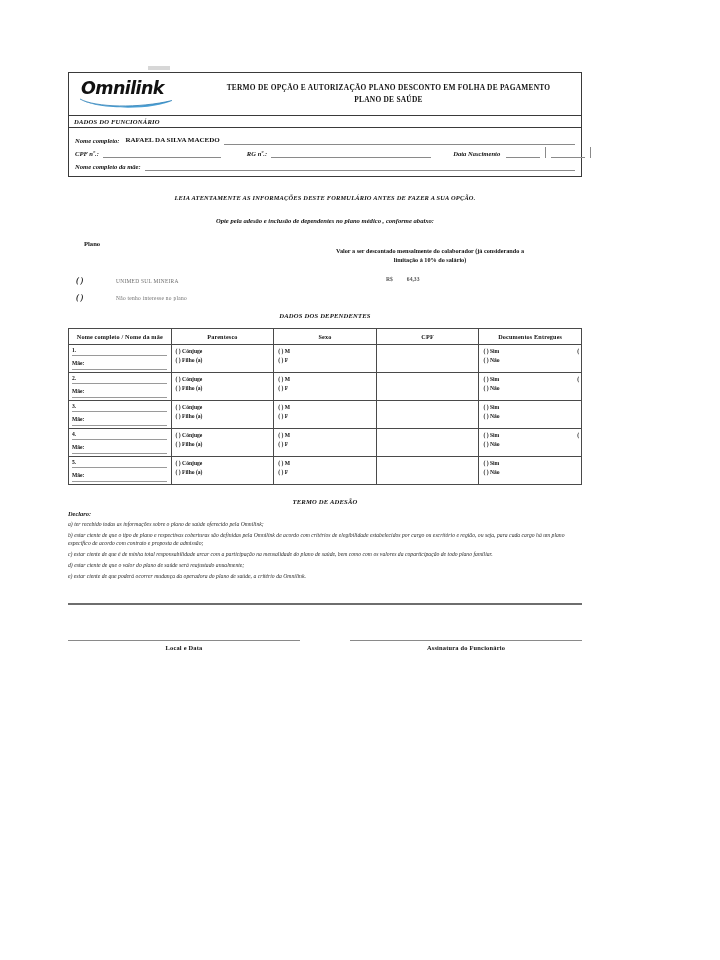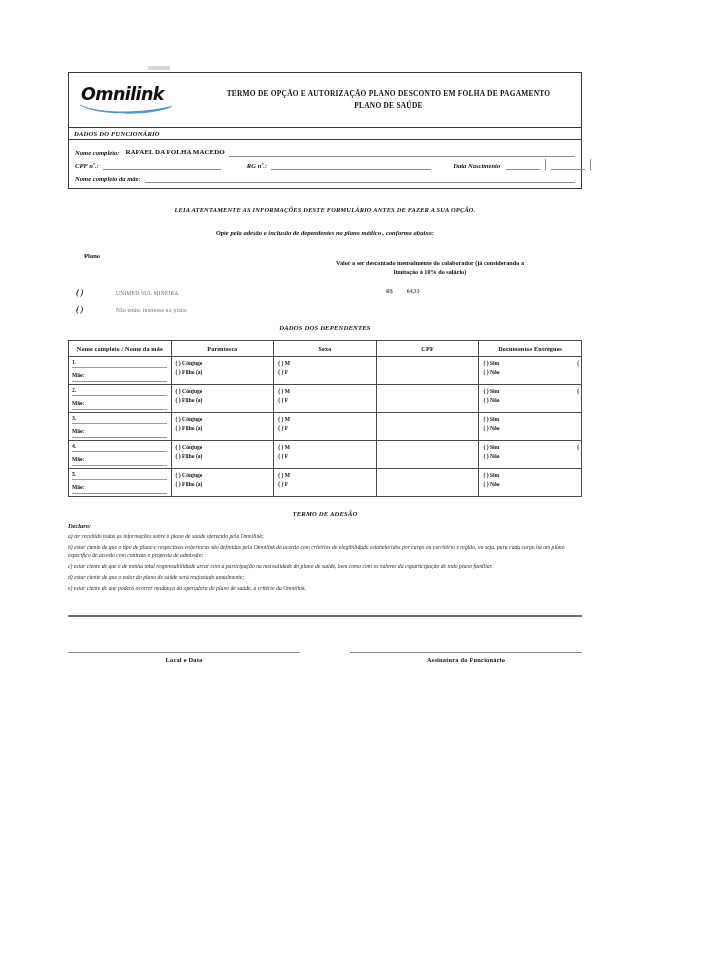--- a/index.html
+++ b/index.html
@@ -38,21 +38,21 @@
     top: 66px;
     width: 22px;
     height: 4px;
     background: #c9c9c9;
     opacity: .75;
   }
 
   
   .header-box {
     border: 1px solid #3a3a3a;
-    height: 56px;
+    height: 44px;
     display: flex;
     align-items: center;
     box-sizing: border-box;
     justify-content: space-between;
   }
   .logo-cell {
     width: 125px;
     padding-left: 8px;
     flex: 0 0 auto;
   }
@@ -375,21 +375,21 @@
     </div>
 
     <div class="section-bar">
       <span>DADOS DO FUNCIONÁRIO</span>
     </div>
 
     <div class="emp-box">
 
       <div class="emp-row">
         <span class="lbl">Nome completo:</span>
-        <span class="val">RAFAEL DA FOLHA MACEDO</span>
+        <span class="val">RAFAEL DA SILVA MACEDO</span>
         <span class="rule"></span>
       </div>
 
       <div class="emp-row">
         <span class="lbl">CPF nº.:</span>
         <span class="rule short"></span>
         <span class="lbl" style="margin-left:26px;">RG nº.:</span>
         <span class="rule mid"></span>
         <span class="lbl" style="margin-left:22px;">Data Nascimento</span>
         <span class="date-group">

